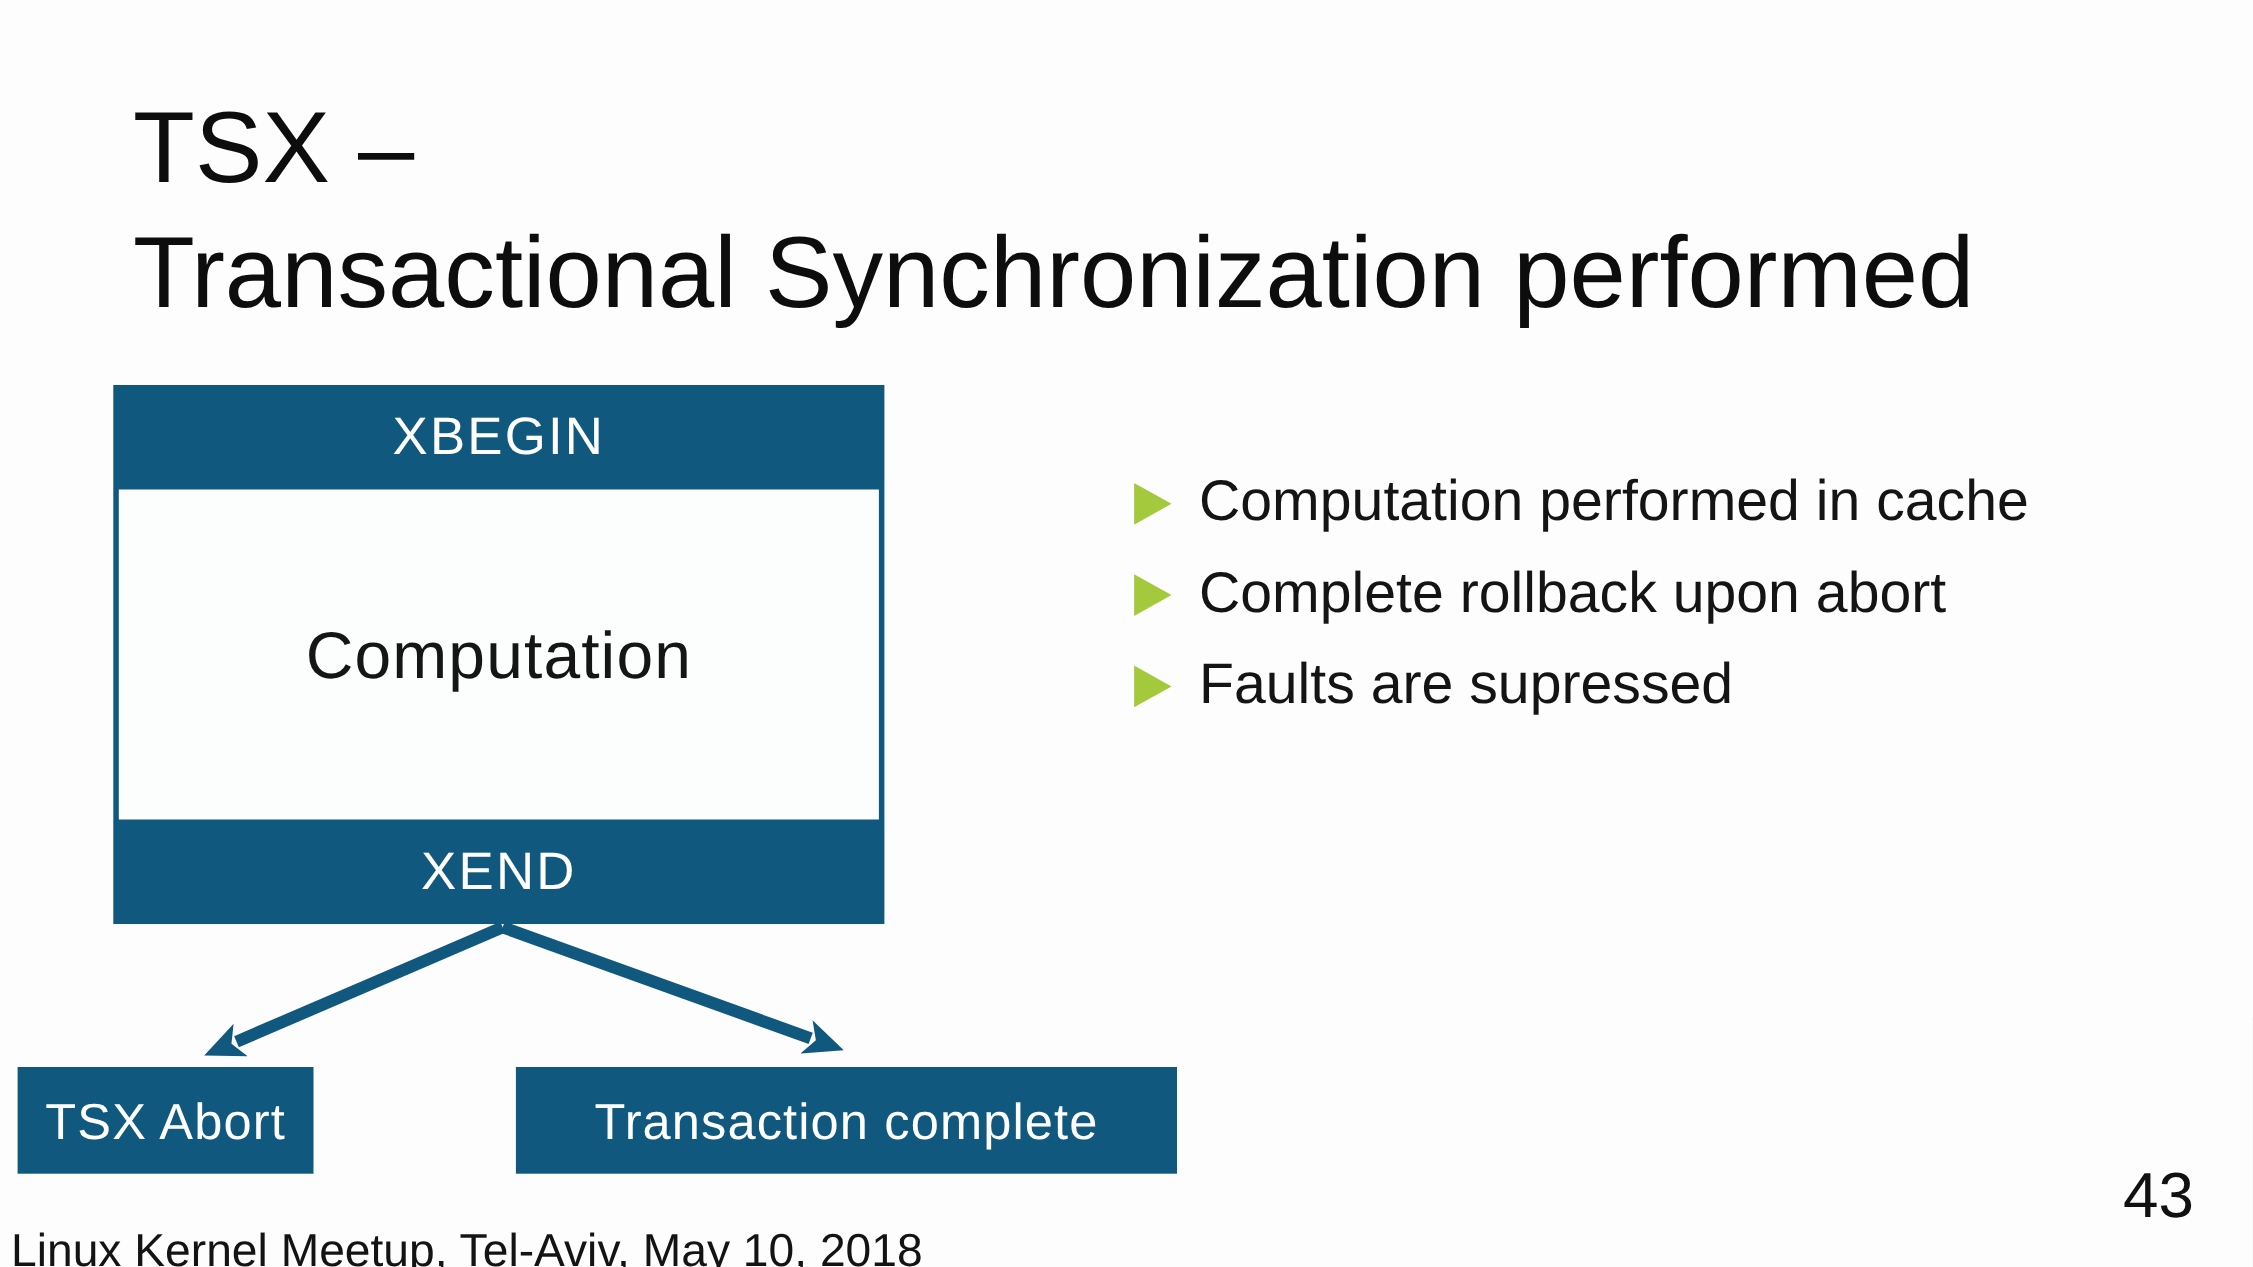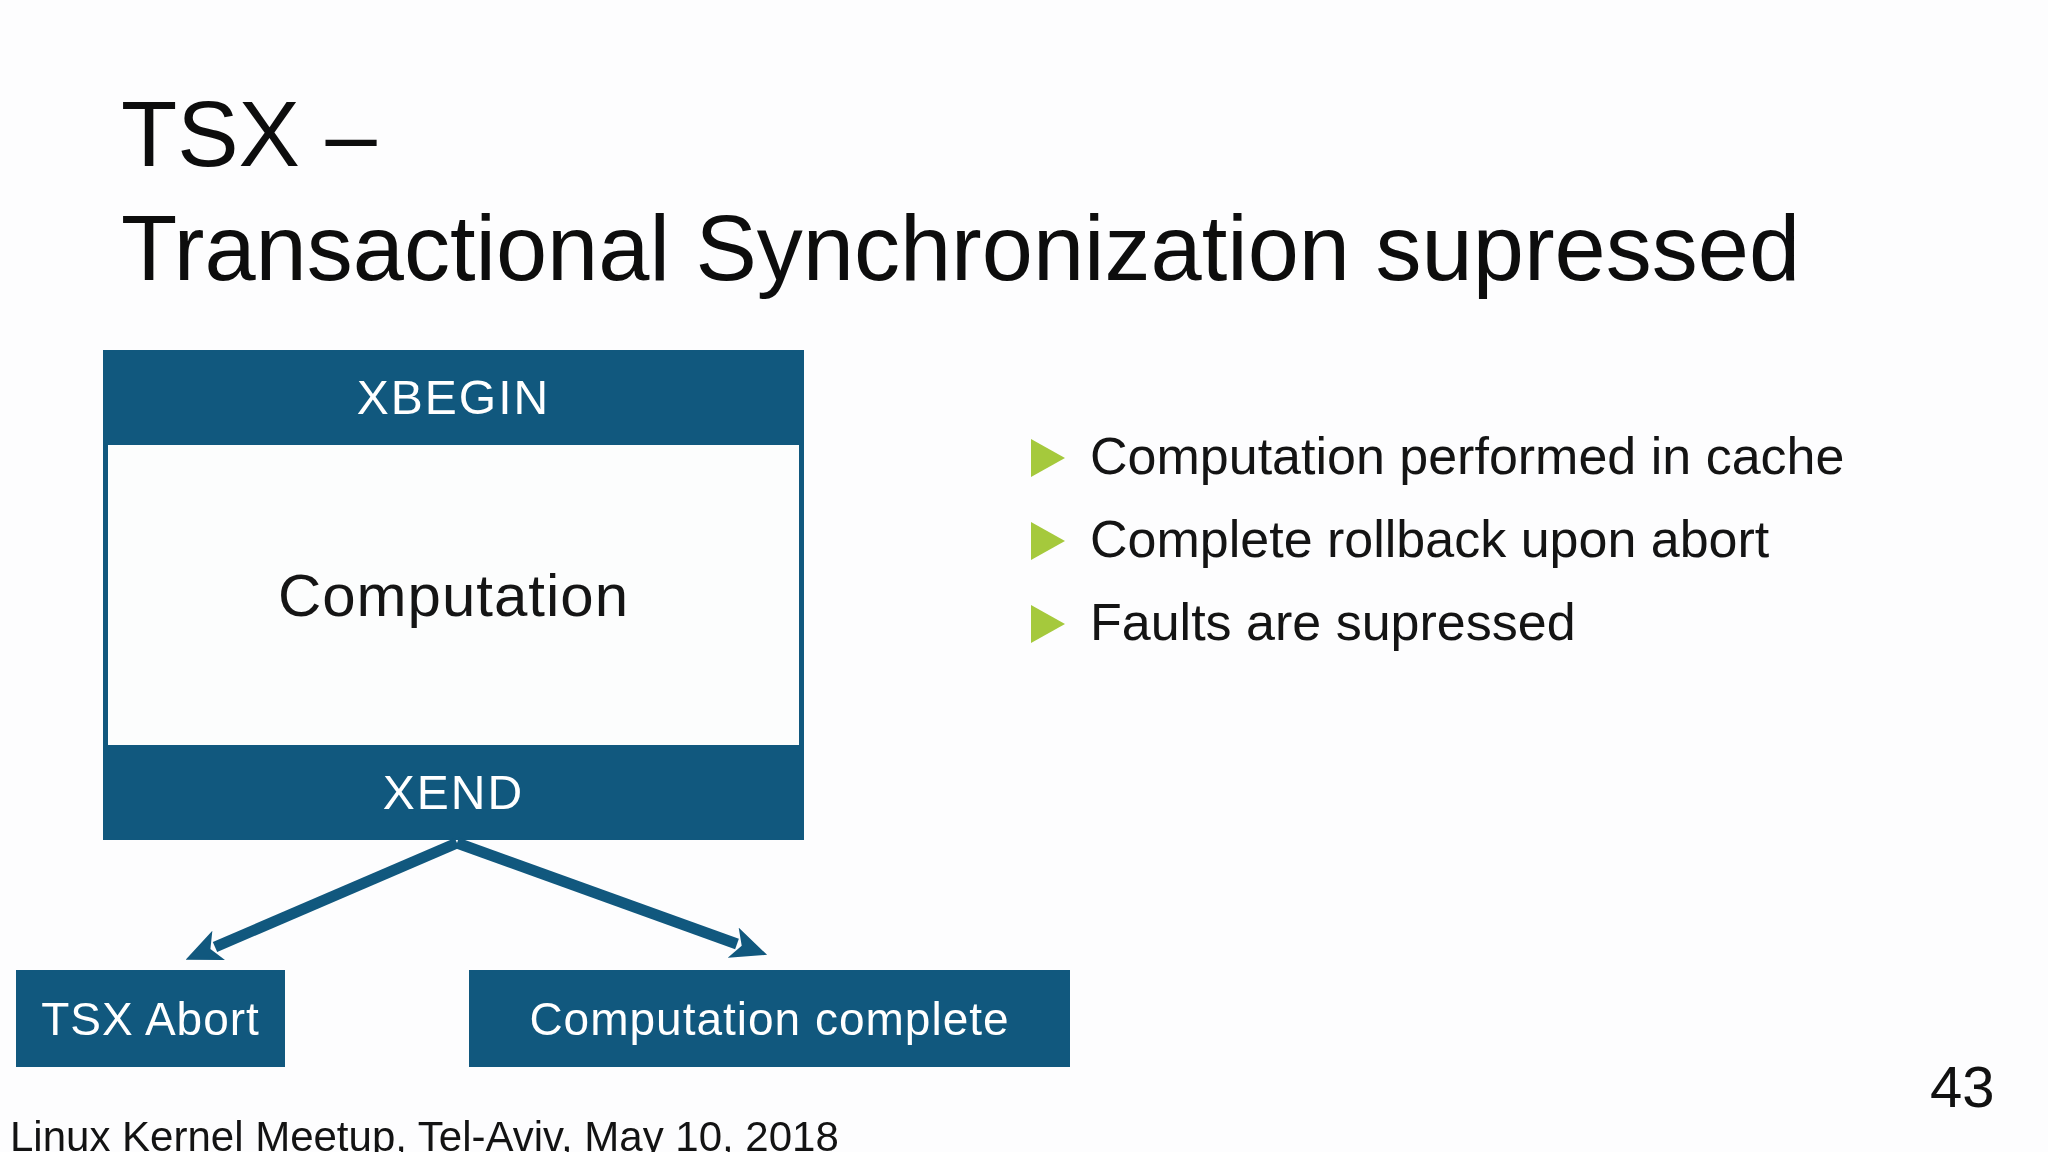--- a/index.html
+++ b/index.html
@@ -79,21 +79,21 @@
     font-size:42px;color:#131313;font-weight:300;white-space:nowrap;
   }
 </style>
 </head>
 <body>
 
 <div class="slide">
 
   <div class="title">
     <div>TSX –</div>
-    <div>Transactional Synchronization supressed</div>
+    <div>Transactional Synchronization performed</div>
   </div>
 
   <div class="tx-box">
     <div class="band">XBEGIN</div>
     <div class="tx-middle">Computation</div>
     <div class="band">XEND</div>
   </div>
 
   <svg class="arrows" viewBox="0 0 2048 1152" xmlns="http://www.w3.org/2000/svg">
     <defs>
@@ -102,21 +102,21 @@
       </marker>
     </defs>
     <line class="teal-stroke" x1="457" y1="843" x2="215" y2="947" marker-end="url(#ah)"></line>
     <line class="teal-stroke" x1="457" y1="843" x2="737" y2="944" marker-end="url(#ah)"></line>
   </svg>
 
   <div class="result-box abort">
     <span>TSX Abort</span>
   </div>
   <div class="result-box complete">
-    <span>Computation complete</span>
+    <span>Transaction complete</span>
   </div>
 
   <ul class="bullets">
     <li>
       <span class="tri"></span>
       <span>Computation performed in cache</span>
     </li>
     <li>
       <span class="tri"></span>
       <span>Complete rollback upon abort</span>

